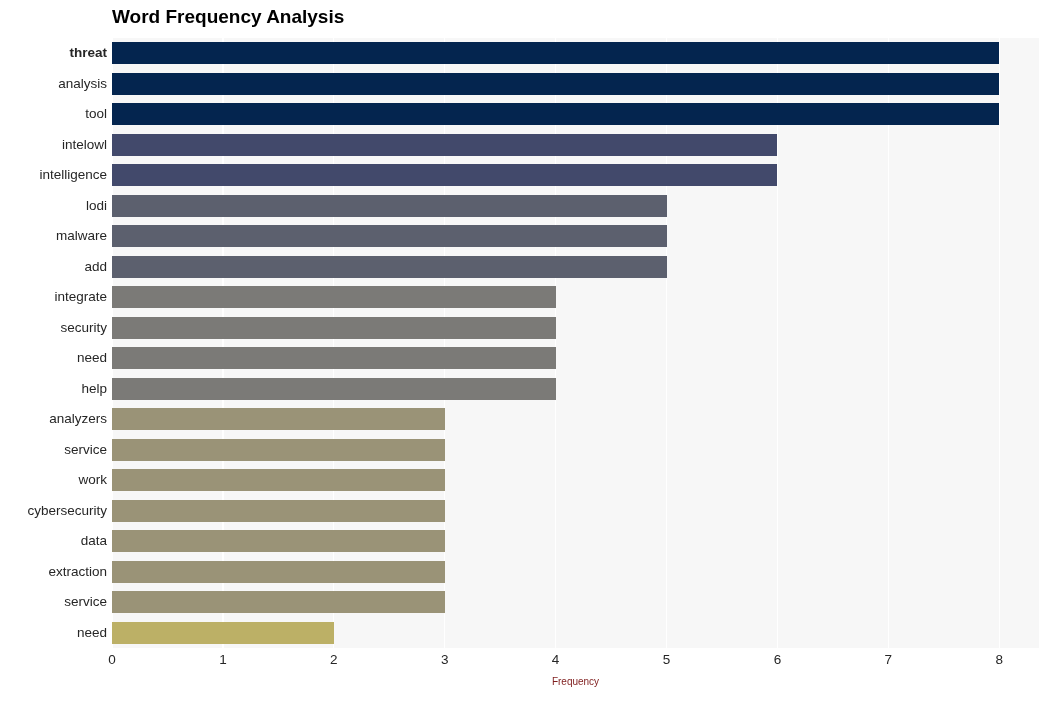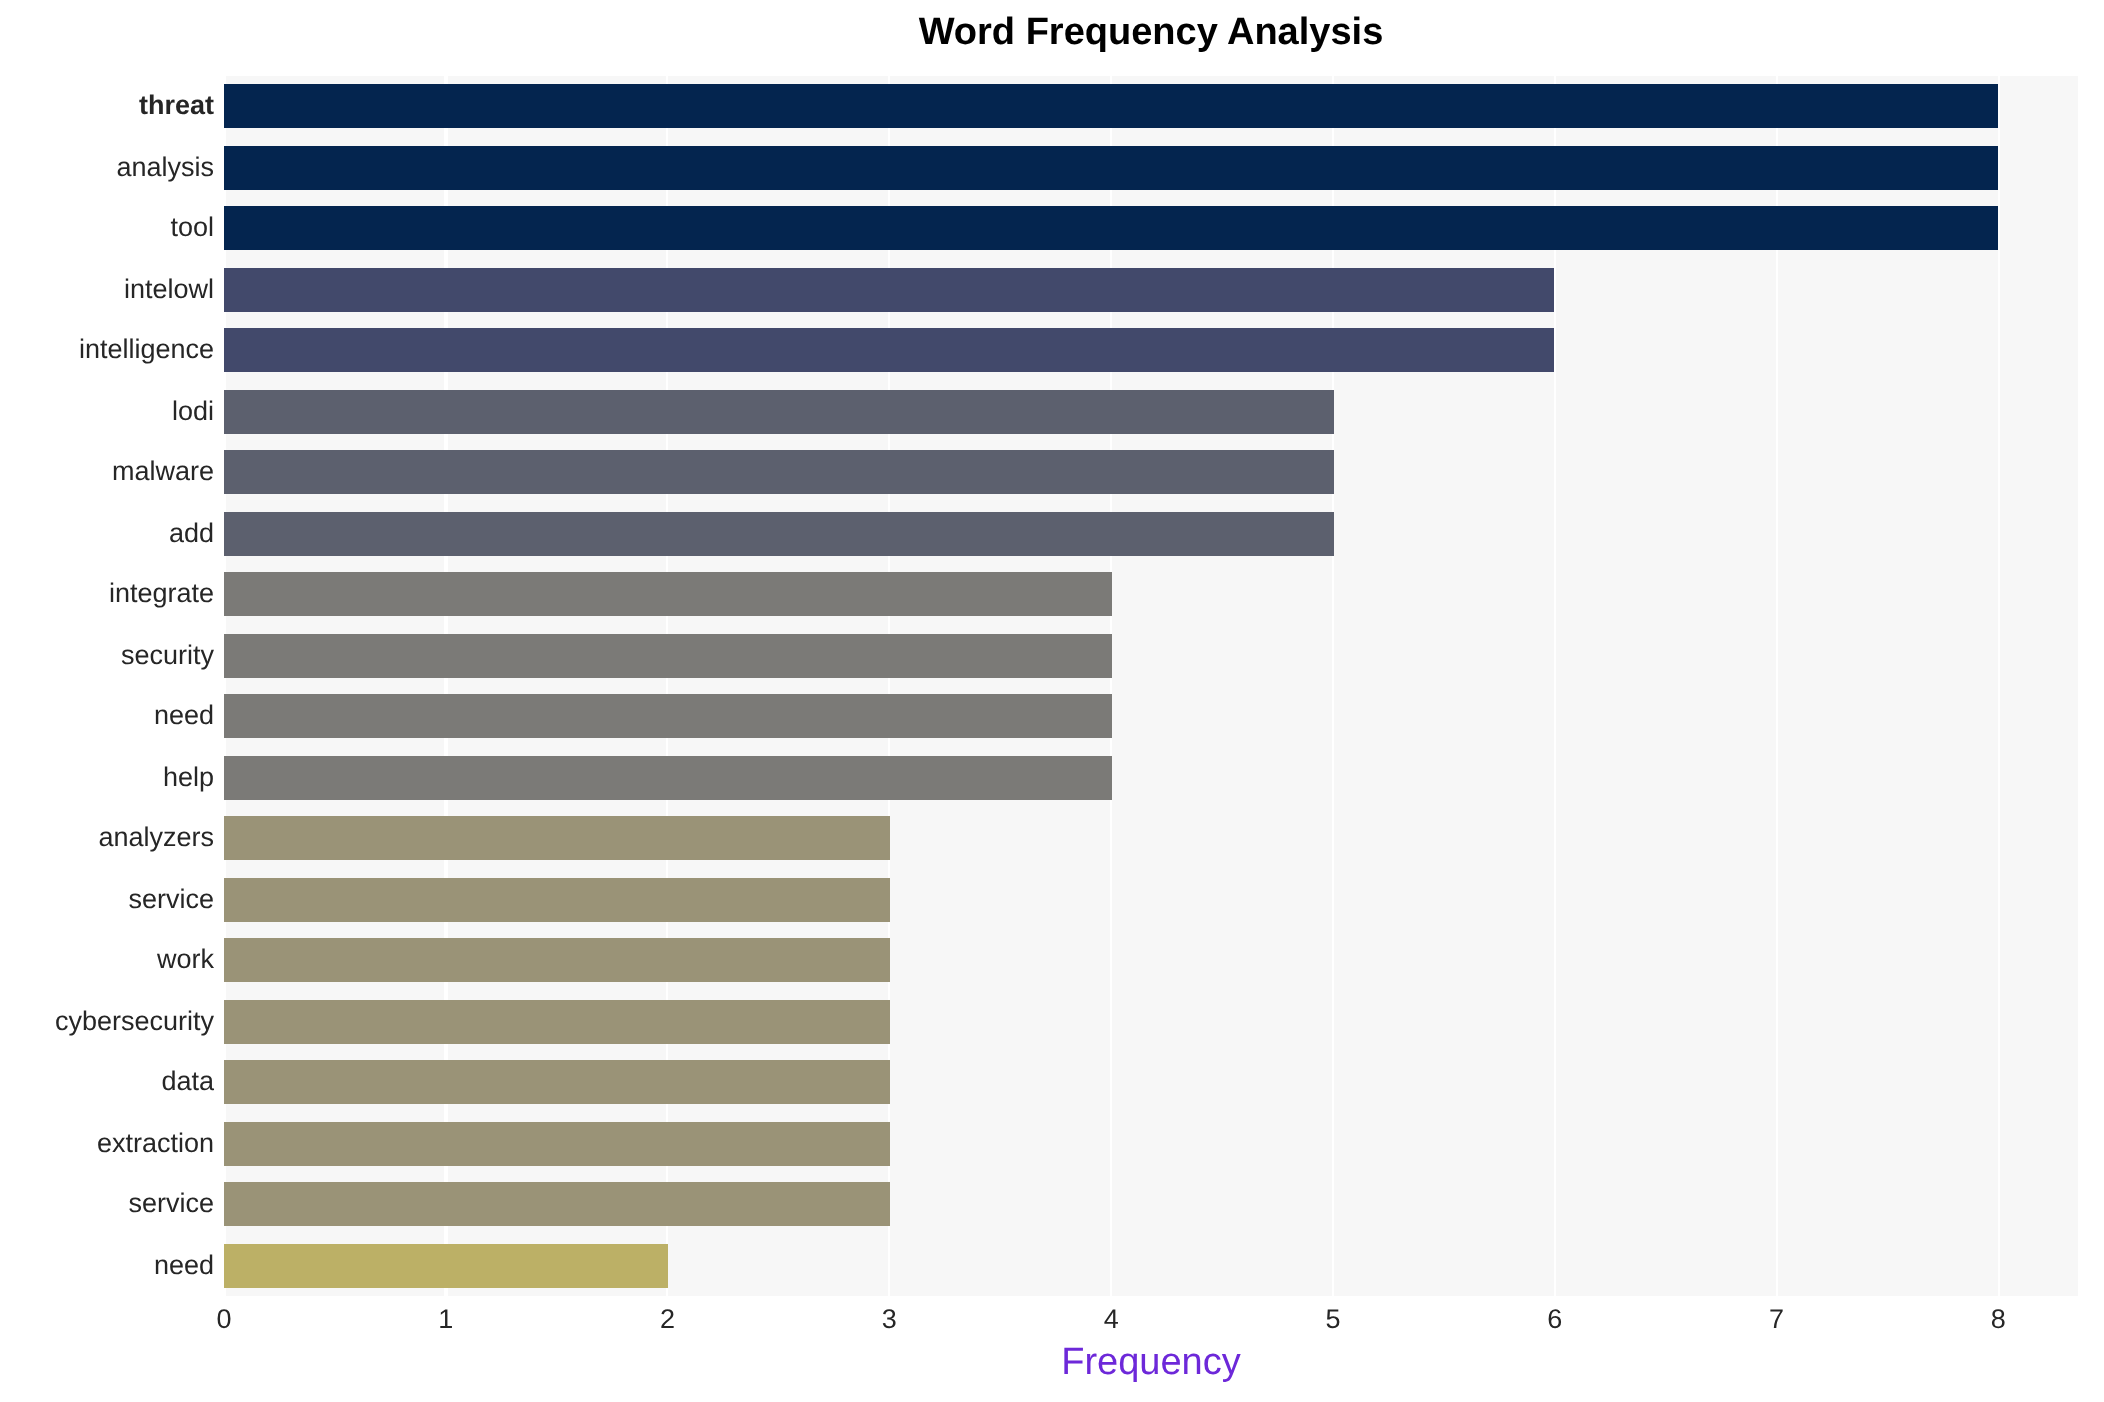--- a/index.html
+++ b/index.html
@@ -22,21 +22,20 @@
     height: 701px;
     background: #ffffff;
   }
 
   
   #chart-title {
     position: absolute;
     left: 112px;
     top: 5px;
     width: 927px;
-    text-align: center;
     font-size: 19px;
     font-weight: bold;
     color: #000000;
     letter-spacing: 0px;
     line-height: 24px;
     white-space: nowrap;
   }
 
   
   #plot-panel {
@@ -91,22 +90,22 @@
     color: #262626;
     line-height: 16px;
   }
 
   #xaxis-title {
     position: absolute;
     left: 112px;
     top: 674px;
     width: 927px;
     text-align: center;
-    font-size: 19px;
-    color: #6d28d9;
+    font-size: 10px;
+    color: #7f1d1d;
     line-height: 16px;
   }
 </style>
 </head>
 <body>
 
 <div id="figure">
 
   <div id="chart-title">Word Frequency Analysis</div>
 

